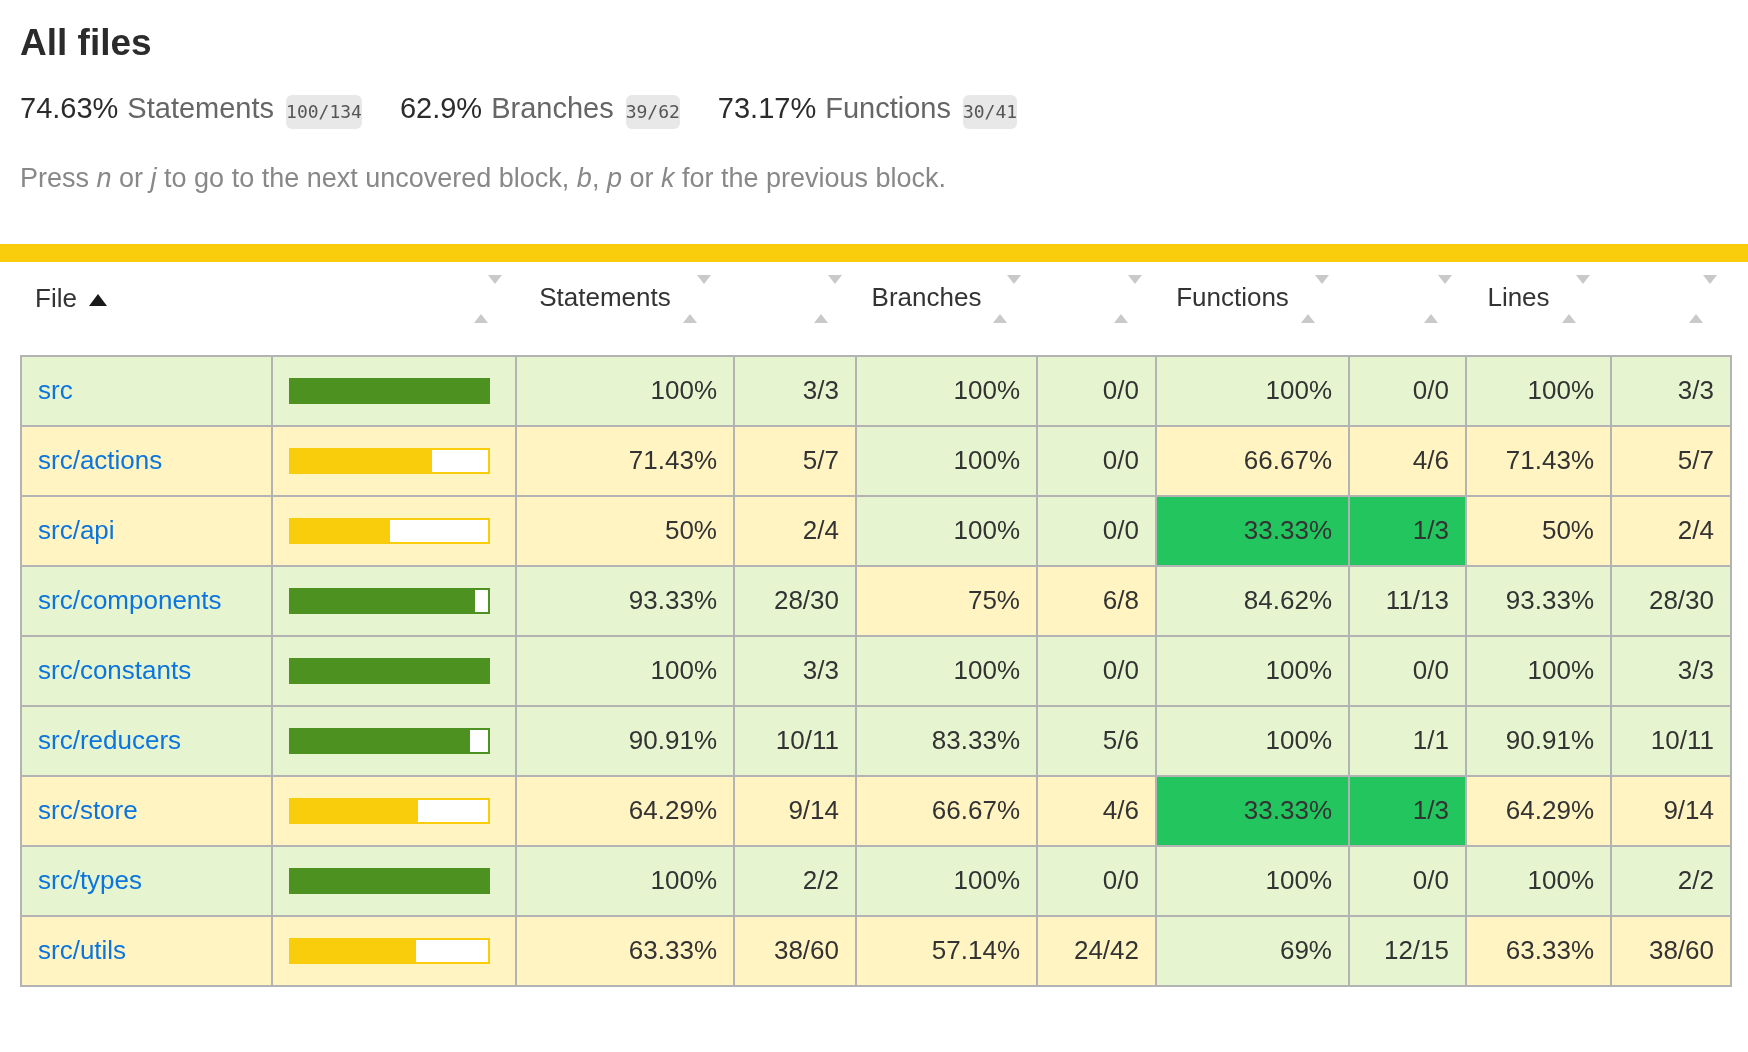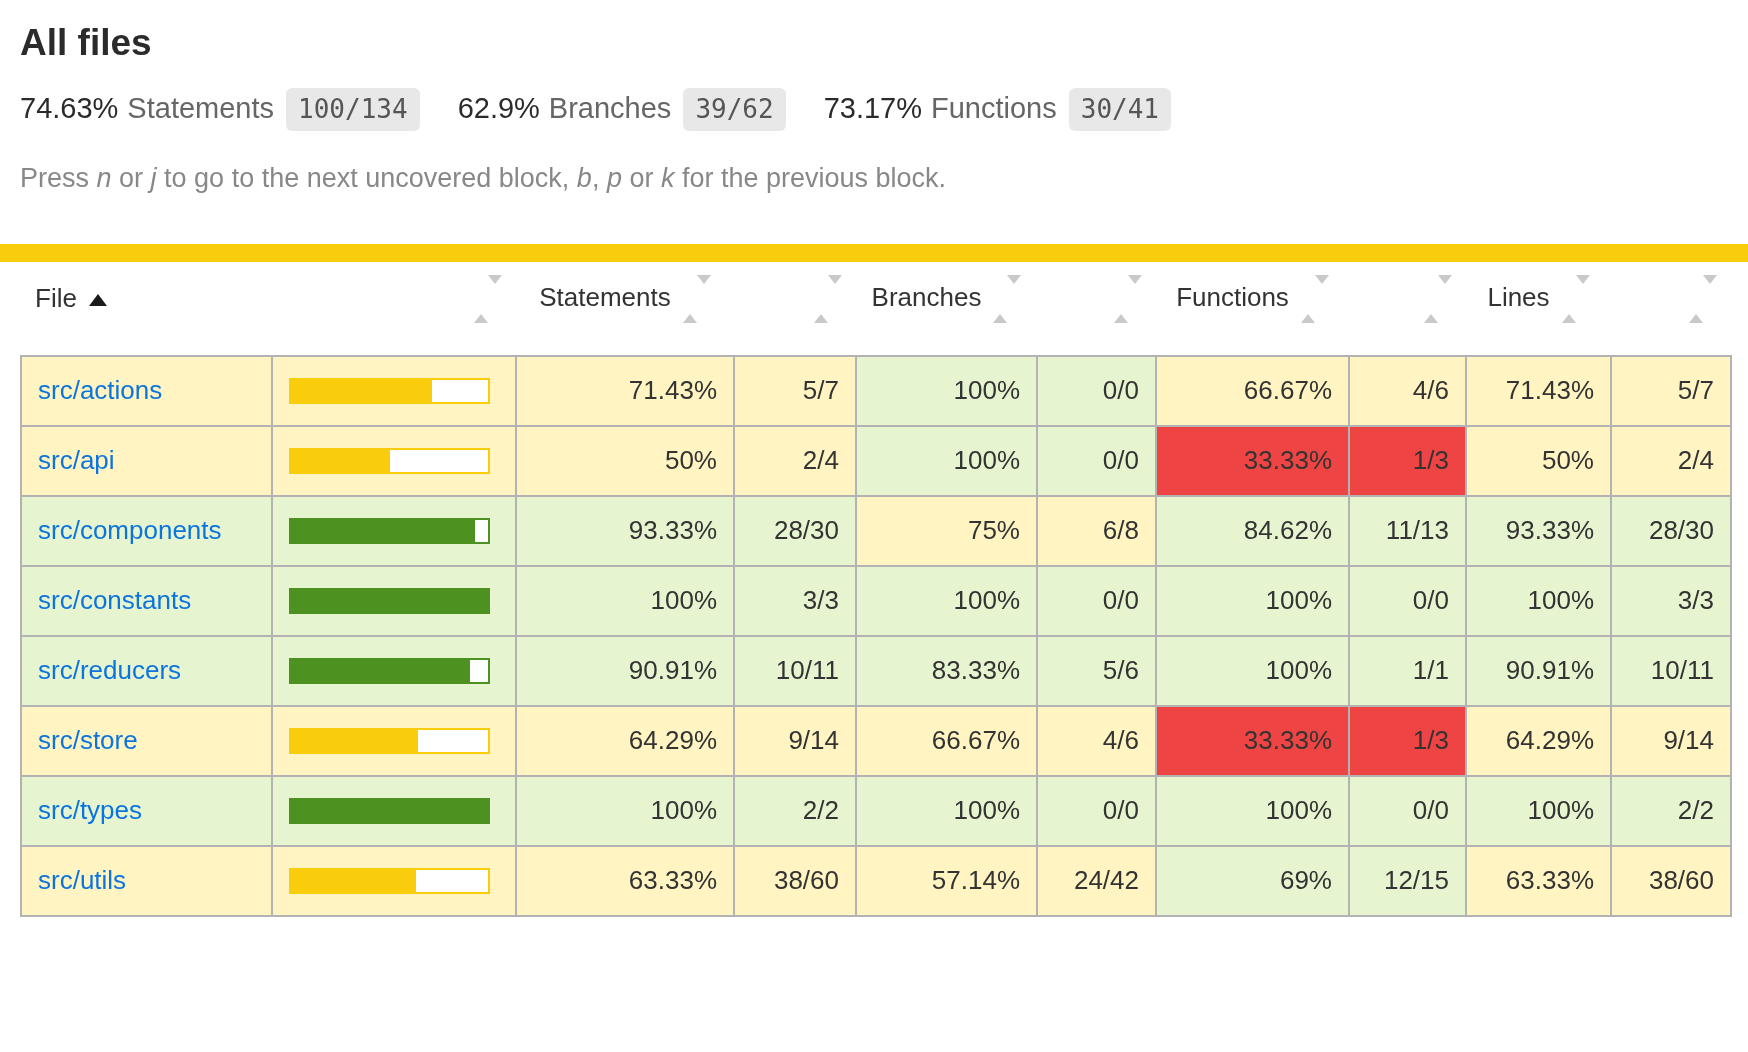--- a/index.html
+++ b/index.html
@@ -19,24 +19,24 @@
     font-size: 37px;
     font-weight: bold;
     color: #2b2b2b;
   }
   .summary { display: flex; align-items: center; }
   .metric { margin-right: 38px; font-size: 29px; white-space: nowrap; }
   .metric strong { color: #2b2b2b; font-weight: normal; }
   .metric .label { color: #666; margin: 0 12px 0 9px; }
   .fraction {
     font-family: "DejaVu Sans Mono", monospace;
-    font-size: 26px;
+    font-size: 18px;
     color: #555;
     background: #e8e8e8;
-    padding: 6px 12px 7px;
+    padding: 6px 0 7px;
     border-radius: 6px;
   }
   .quiet { margin: 38px 0 0; font-size: 27px; color: #888; }
   .quiet em { font-style: italic; }
 
   .status-line { height: 18px; margin-top: 50px; background: #f9cd0b; }
 
   
   table.coverage-summary {
     border-collapse: collapse;
@@ -60,21 +60,21 @@
     padding: 0 16px;
     height: 70px;
     white-space: nowrap;
   }
   td.file-cell { text-align: left; }
   td.pct-cell, td.abs-cell { text-align: right; }
   a.file-link { color: #0b74de; text-decoration: none; }
 
   .level-high   { background: #e6f5d0; }
   .level-medium { background: #fff4c2; }
-  .level-low    { background: #ef4444; }
+  .level-low    { background: #22c55e; }
 
   
   .bar {
     width: 201px;
     height: 26px;
     background: #ffffff;
     overflow: hidden;
   }
   .bar.high   { border: 2px solid #4d9221; }
   .bar.medium { border: 2px solid #f9cd0b; }
@@ -137,20 +137,36 @@
           <th class="col-pct" data-name="column-header-branches"><span data-name="column-header-label">Branches</span><span class="sorter" data-name="sort-icon"><span class="caret-up" data-name="caret-up-icon"></span><span class="caret-down" data-name="caret-down-icon"></span></span></th>
           <th class="col-abs" data-name="column-header-sorter"><span class="sorter" data-name="sort-icon"><span class="caret-up" data-name="caret-up-icon"></span><span class="caret-down" data-name="caret-down-icon"></span></span></th>
           <th class="col-pct" data-name="column-header-functions"><span data-name="column-header-label">Functions</span><span class="sorter" data-name="sort-icon"><span class="caret-up" data-name="caret-up-icon"></span><span class="caret-down" data-name="caret-down-icon"></span></span></th>
           <th class="col-abs" data-name="column-header-sorter"><span class="sorter" data-name="sort-icon"><span class="caret-up" data-name="caret-up-icon"></span><span class="caret-down" data-name="caret-down-icon"></span></span></th>
           <th class="col-pct" data-name="column-header-lines"><span data-name="column-header-label">Lines</span><span class="sorter" data-name="sort-icon"><span class="caret-up" data-name="caret-up-icon"></span><span class="caret-down" data-name="caret-down-icon"></span></span></th>
           <th class="col-abs" data-name="column-header-sorter"><span class="sorter" data-name="sort-icon"><span class="caret-up" data-name="caret-up-icon"></span><span class="caret-down" data-name="caret-down-icon"></span></span></th>
         </tr>
     </thead>
     <tbody data-name="table-body">
         <tr data-name="table-row">
+          <td class="file-cell level-high" data-name="file-cell"><a class="file-link" data-name="file-link" href="#">src</a></td>
+          <td class="chart-cell level-high" data-name="chart-cell">
+            <div class="bar high" data-name="coverage-bar">
+              <div class="fill" data-name="coverage-bar-fill" style="width: 100%;"></div>
+            </div>
+          </td>
+          <td class="pct-cell level-high" data-name="statements-pct-cell">100%</td>
+          <td class="abs-cell level-high" data-name="statements-fraction-cell">3/3</td>
+          <td class="pct-cell level-high" data-name="branches-pct-cell">100%</td>
+          <td class="abs-cell level-high" data-name="branches-fraction-cell">0/0</td>
+          <td class="pct-cell level-high" data-name="functions-pct-cell">100%</td>
+          <td class="abs-cell level-high" data-name="functions-fraction-cell">0/0</td>
+          <td class="pct-cell level-high" data-name="lines-pct-cell">100%</td>
+          <td class="abs-cell level-high" data-name="lines-fraction-cell">3/3</td>
+        </tr>
+        <tr data-name="table-row">
           <td class="file-cell level-medium" data-name="file-cell"><a class="file-link" data-name="file-link" href="#">src/actions</a></td>
           <td class="chart-cell level-medium" data-name="chart-cell">
             <div class="bar medium" data-name="coverage-bar">
               <div class="fill" data-name="coverage-bar-fill" style="width: 71.43%;"></div>
             </div>
           </td>
           <td class="pct-cell level-medium" data-name="statements-pct-cell">71.43%</td>
           <td class="abs-cell level-medium" data-name="statements-fraction-cell">5/7</td>
           <td class="pct-cell level-high" data-name="branches-pct-cell">100%</td>
           <td class="abs-cell level-high" data-name="branches-fraction-cell">0/0</td>

